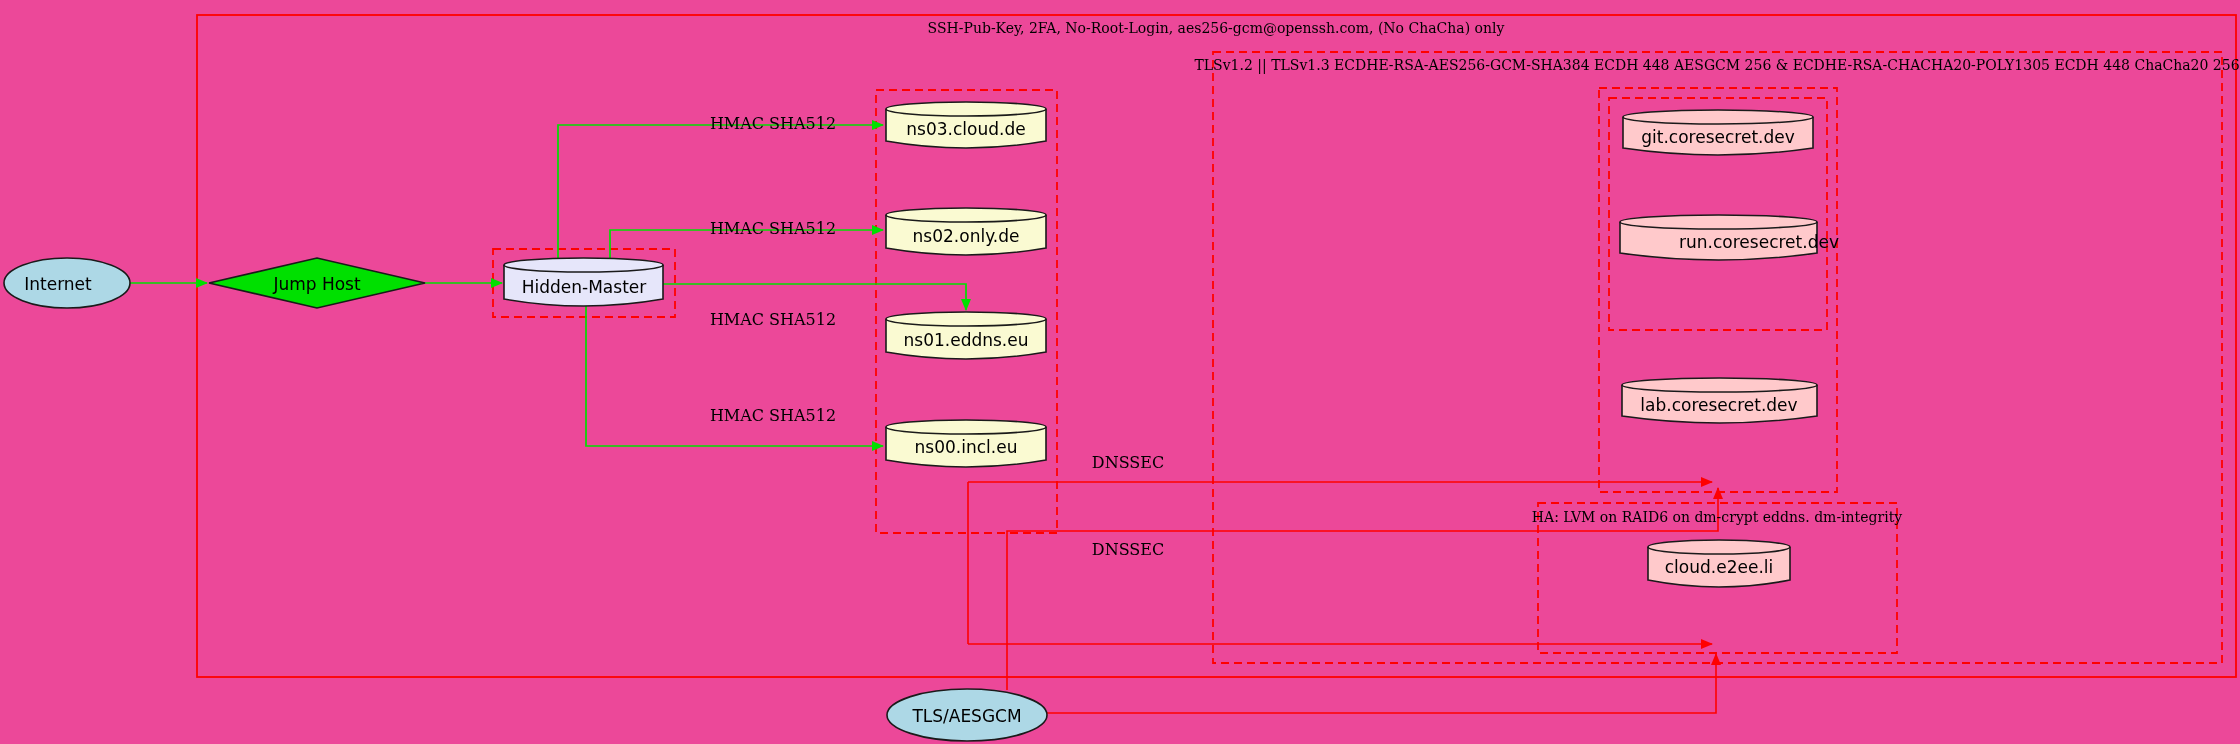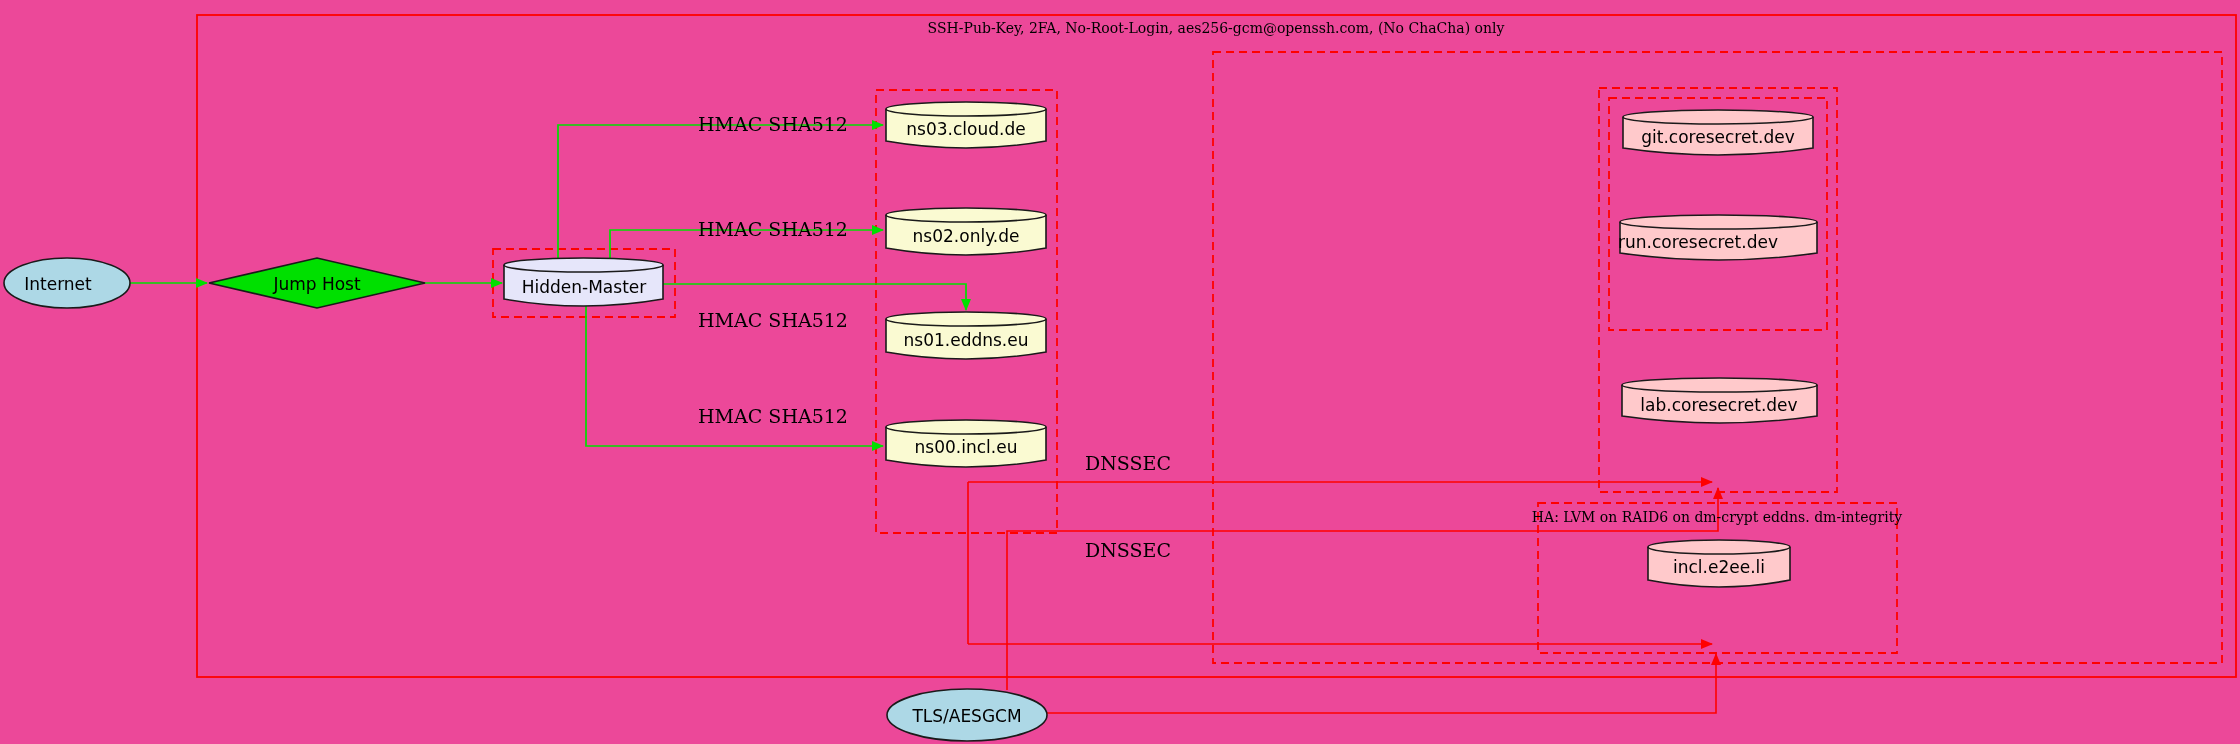--- a/index.html
+++ b/index.html
@@ -25,21 +25,21 @@
   .fill-blue{fill:var(--fill-blue);}
   .fill-green{fill:var(--fill-green);}
   .cyl{stroke:#1a1a1a;stroke-width:1.6;}
   .cyl-master{fill:var(--fill-lavender);}
   .cyl-dns{fill:var(--fill-yellow);}
   .cyl-web{fill:var(--fill-pink);}
   .mk-g{fill:var(--edge-green);}
   .mk-r{fill:var(--edge-red);}
   .lbl{position:absolute;transform:translate(-50%,-50%);white-space:nowrap;color:var(--text);line-height:1;}
   .node-lbl{font-size:17px;font-family:"DejaVu Sans",sans-serif;}
-  .elabel{font-size:19px;font-family:"DejaVu Serif","Liberation Serif",serif;}
+  .elabel{font-size:16px;font-family:"DejaVu Serif","Liberation Serif",serif;}
   .ctitle{font-size:14px;font-family:"DejaVu Serif","Liberation Serif",serif;}
 </style>
 </head>
 <body>
 
 <div id="scene">
 
   <svg width="2240" height="744" viewBox="0 0 2240 744">
     <defs>
       <marker id="mg" markerUnits="userSpaceOnUse" markerWidth="14" markerHeight="12" refX="11" refY="5" orient="auto">
@@ -90,35 +90,36 @@
         <path d="M 1620 222 V 253 Q 1718.5 267 1817 253 V 222" class="cyl cyl-web"></path>
         <ellipse cx="1718.5" cy="222" rx="98.5" ry="7" class="cyl cyl-web"></ellipse>
         <path d="M 1622 385 V 416 Q 1719.5 430 1817 416 V 385" class="cyl cyl-web"></path>
         <ellipse cx="1719.5" cy="385" rx="97.5" ry="7" class="cyl cyl-web"></ellipse>
         <path d="M 1648 547 V 580 Q 1719 594 1790 580 V 547" class="cyl cyl-web"></path>
         <ellipse cx="1719" cy="547" rx="71" ry="7" class="cyl cyl-web"></ellipse>
       </g>
   </svg>
 
   <div class="lbl ctitle" style="left:1216px;top:28px">SSH-Pub-Key, 2FA, No-Root-Login, aes256-gcm@openssh.com, (No ChaCha) only</div>
+  <div class="lbl ctitle" style="left:1717px;top:65px">TLSv1.2 || TLSv1.3 ECDHE-RSA-AES256-GCM-SHA384 ECDH 448 AESGCM 256 &amp; ECDHE-RSA-CHACHA20-POLY1305 ECDH 448 ChaCha20 256</div>
   <div class="lbl ctitle" style="left:1717px;top:517px">HA: LVM on RAID6 on dm-crypt eddns. dm-integrity</div>
 
   <div class="lbl elabel" style="left:773px;top:124px">HMAC SHA512</div>
   <div class="lbl elabel" style="left:773px;top:229px">HMAC SHA512</div>
   <div class="lbl elabel" style="left:773px;top:320px">HMAC SHA512</div>
   <div class="lbl elabel" style="left:773px;top:416px">HMAC SHA512</div>
   <div class="lbl elabel" style="left:1128px;top:463px">DNSSEC</div>
   <div class="lbl elabel" style="left:1128px;top:550px">DNSSEC</div>
 
   <div class="lbl node-lbl" style="left:58px;top:284px">Internet</div>
   <div class="lbl node-lbl" style="left:317px;top:284px">Jump Host</div>
   <div class="lbl node-lbl" style="left:584px;top:287px">Hidden-Master</div>
   <div class="lbl node-lbl" style="left:966px;top:129px">ns03.cloud.de</div>
   <div class="lbl node-lbl" style="left:966px;top:236px">ns02.only.de</div>
   <div class="lbl node-lbl" style="left:966px;top:340px">ns01.eddns.eu</div>
   <div class="lbl node-lbl" style="left:966px;top:447px">ns00.incl.eu</div>
   <div class="lbl node-lbl" style="left:1718px;top:137px">git.coresecret.dev</div>
-  <div class="lbl node-lbl" style="left:1698px;top:242px">run.coresecret.dev</div>
+  <div class="lbl node-lbl" style="left:1759px;top:242px">run.coresecret.dev</div>
   <div class="lbl node-lbl" style="left:1719px;top:405px">lab.coresecret.dev</div>
-  <div class="lbl node-lbl" style="left:1719px;top:567px">incl.e2ee.li</div>
+  <div class="lbl node-lbl" style="left:1719px;top:567px">cloud.e2ee.li</div>
   <div class="lbl node-lbl" style="left:967px;top:716px">TLS/AESGCM</div>
 
 </div>
 
 </body></html>

